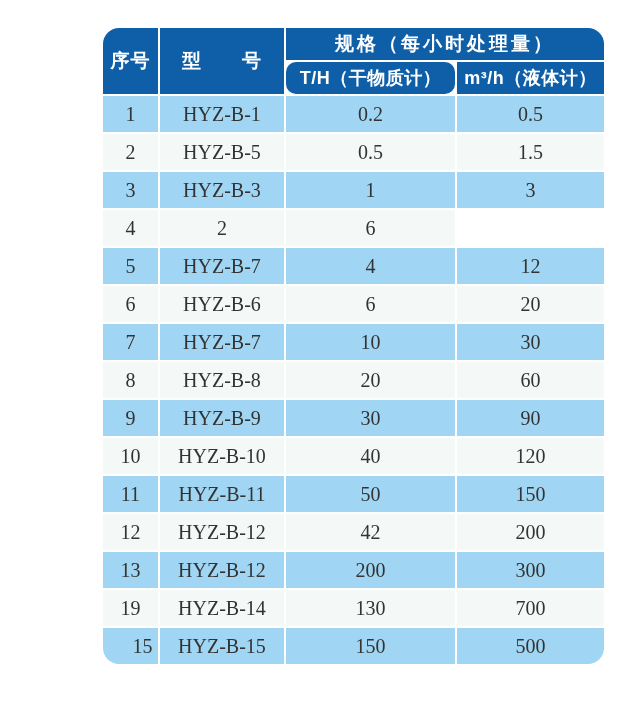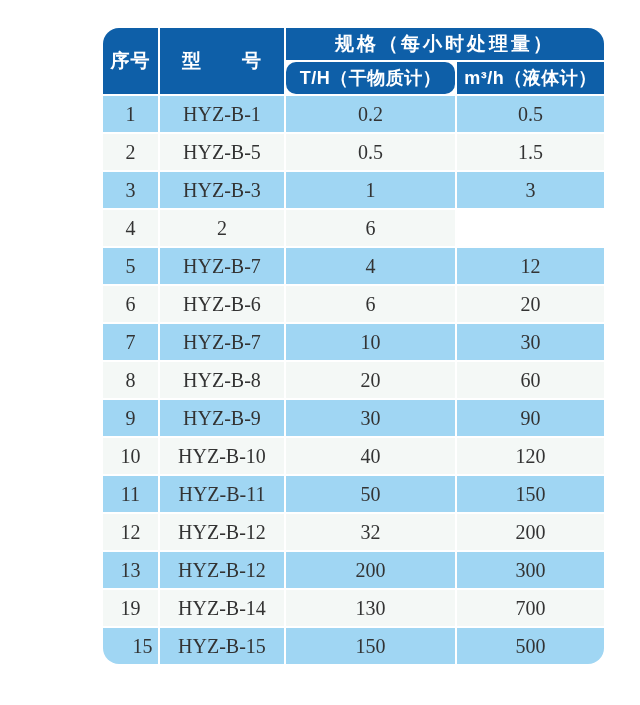--- a/index.html
+++ b/index.html
@@ -140,21 +140,21 @@
   </div>
       <div class="row row-blue">
     <div class="cell">11</div>
     <div class="cell">HYZ-B-11</div>
     <div class="cell">50</div>
     <div class="cell">150</div>
   </div>
       <div class="row row-white">
     <div class="cell">12</div>
     <div class="cell">HYZ-B-12</div>
-    <div class="cell">32</div>
+    <div class="cell">42</div>
     <div class="cell">200</div>
   </div>
       <div class="row row-blue">
     <div class="cell">13</div>
     <div class="cell">HYZ-B-12</div>
     <div class="cell">200</div>
     <div class="cell">300</div>
   </div>
       <div class="row row-white">
     <div class="cell">19</div>

